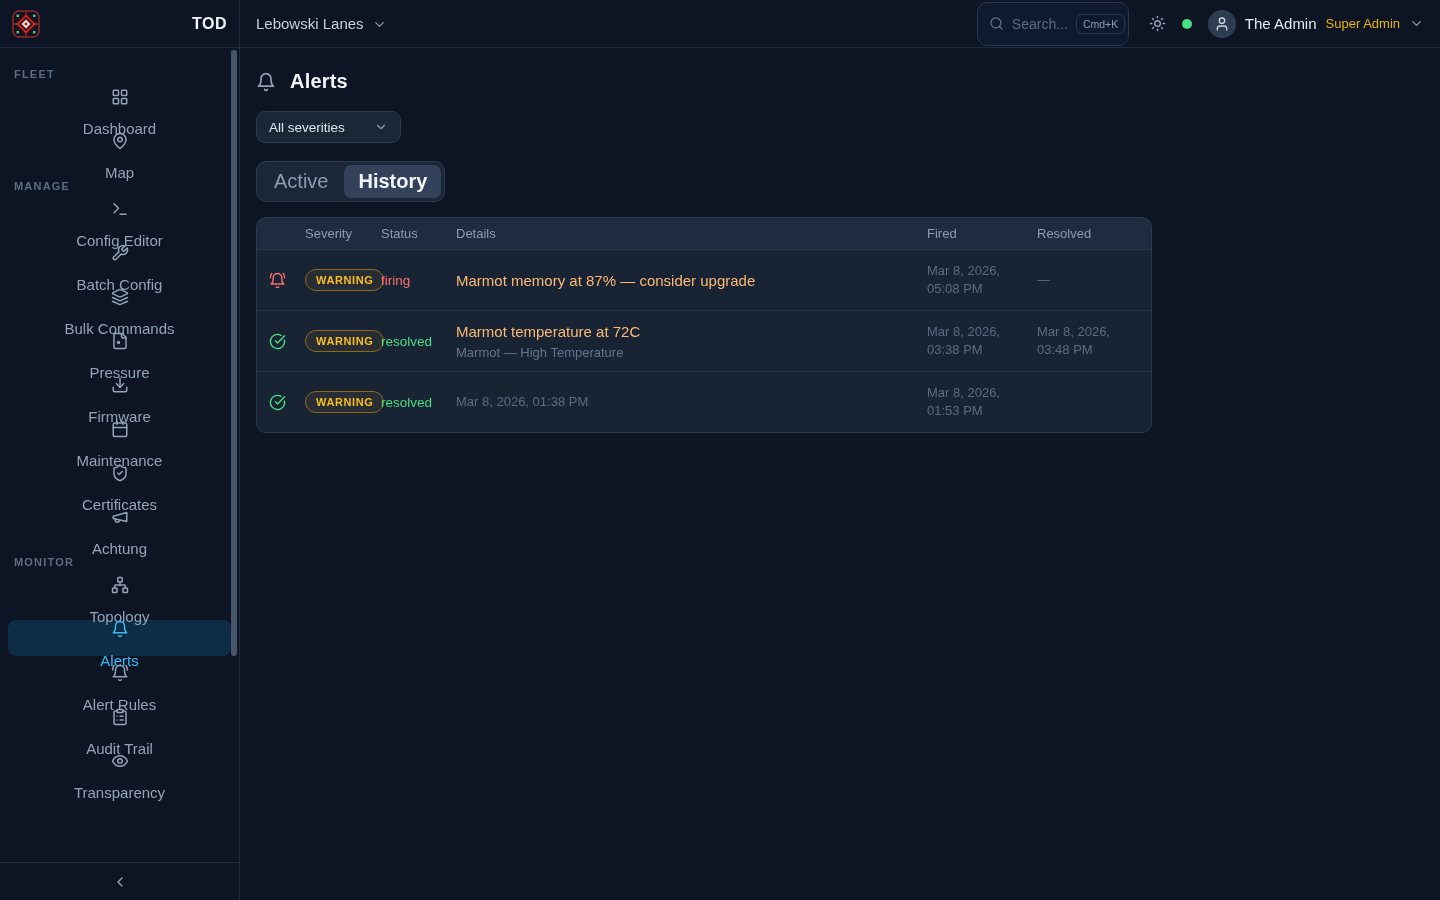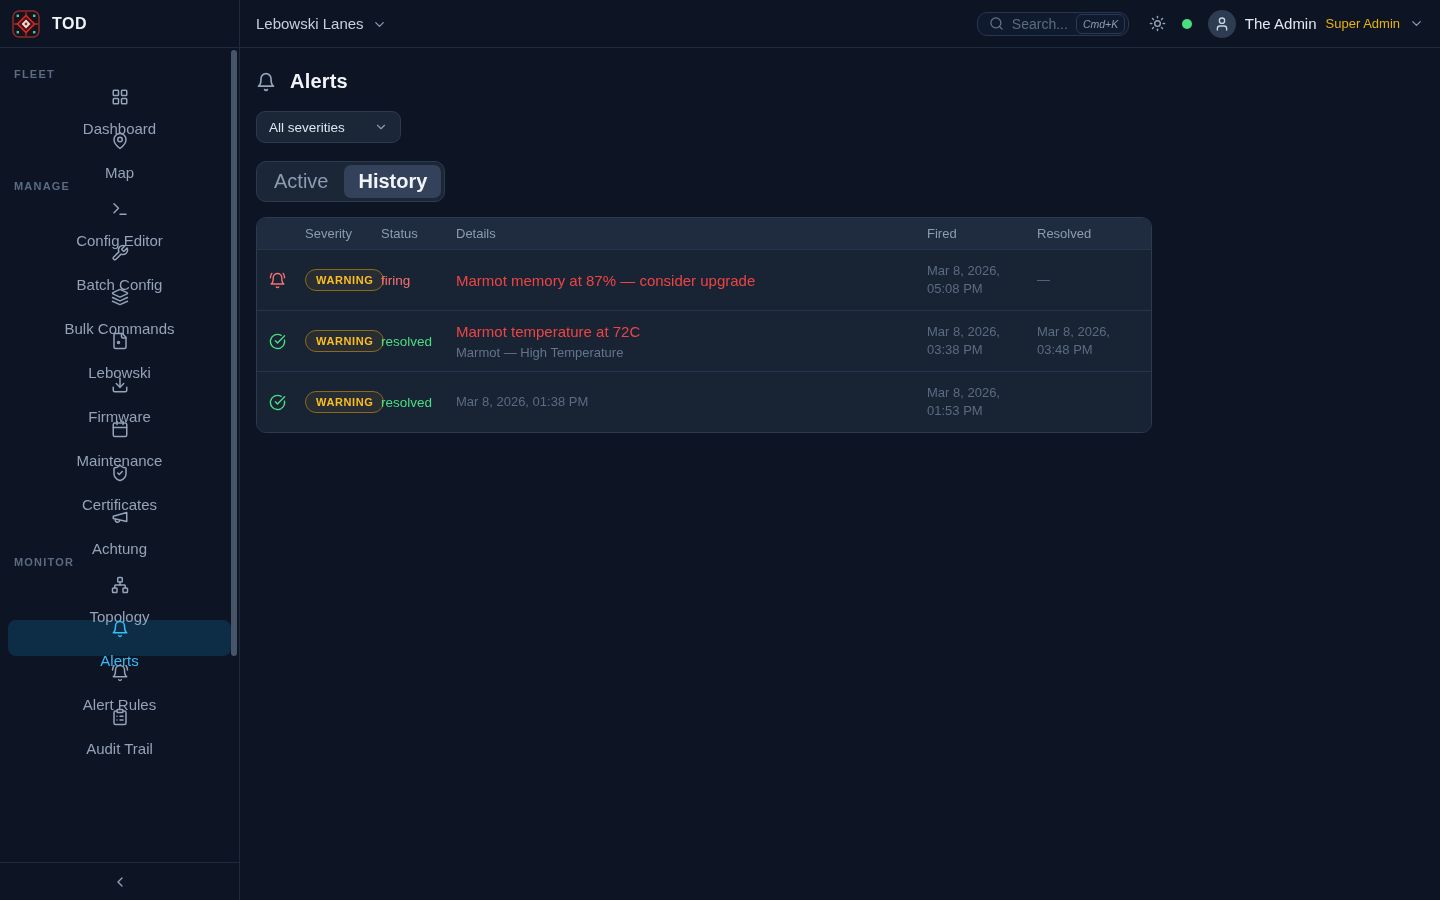--- a/index.html
+++ b/index.html
@@ -16,21 +16,21 @@
   
   .sidebar {
     width: 240px; min-width: 240px;
     border-right: 1px solid #1f2a3d;
     display: flex; flex-direction: column;
     position: relative;
     background: #0d1424;
   }
   .sidebar-header {
     height: 48px; display: flex; align-items: center; gap: 12px;
-    padding: 0 12px; border-bottom: 1px solid #1f2a3d;
+    padding: 0 12px; border-bottom: 1px solid #1f2a3d; justify-content: space-between;
   }
   .brand-name { font-weight: bold; font-size: 16px; letter-spacing: .5px; color: #f1f5f9; }
   .sidebar-nav { flex: 1; padding: 10px 8px 0; overflow: hidden; }
   .nav-section-label {
     margin: 12px 0 8px; padding: 0 6px;
     font-size: 11px; font-weight: bold; letter-spacing: 1.2px;
     color: #5b6b82; text-transform: uppercase;
   }
   .nav-section-label.first { margin-top: 10px; }
   .nav-item {
@@ -54,30 +54,30 @@
   
   .main { flex: 1; display: flex; flex-direction: column; min-width: 0; }
   .topbar {
     height: 48px; border-bottom: 1px solid #1f2a3d;
     display: flex; align-items: center; padding: 0 16px; gap: 12px; flex: none;
   }
   .site-selector { display: flex; align-items: flex-end; gap: 8px; color: #c6d0dd; font-size: 15px; cursor: pointer; }
   .site-selector svg, .user-caret svg { color: #8b9cb3; }
   .topbar-spacer { flex: 1; }
   .search-box {
-    width: 152px; height: 24px;
+    width: 152px; height: 44px;
     border: 1px solid #283652; background: #101a2e;
     border-radius: 10px; display: flex; align-items: center;
     padding: 0 7px 0 11px; gap: 8px; cursor: text;
   }
   .search-box svg { color: #64748b; flex: none; }
   .search-placeholder { color: #5b6b82; font-size: 14px; flex: 1; }
   .kbd {
     border: 1px solid #2c3a50; border-radius: 6px;
-    padding: 3px 6px; font-size: 10.5px; color: #8b9cb3; white-space: nowrap; font-style: italic;
+    padding: 3px 6px; font-size: 10.5px; color: #8b9cb3; white-space: nowrap;
   }
   .theme-toggle { color: #94a3b8; margin-left: 8px; cursor: pointer; }
   .status-dot { width: 10px; height: 10px; border-radius: 50%; background: #4ade80; margin: 0 4px; }
   .user-menu { display: flex; align-items: center; gap: 9px; cursor: pointer; }
   .avatar {
     width: 28px; height: 28px; border-radius: 50%; background: #2e3c52;
     display: flex; align-items: center; justify-content: center; color: #cbd5e1;
   }
   .user-name { font-size: 15px; color: #e2e8f0; }
   .user-role { font-size: 13px; color: #eab308; }
@@ -124,21 +124,21 @@
   .severity-badge {
     display: inline-block;
     font-size: 11px; font-weight: bold; letter-spacing: .6px;
     color: #fbbf24; border: 1px solid #8a6a1b;
     background: rgba(251,191,36,.07);
     border-radius: 999px; padding: 4px 10px;
   }
   .status-text { font-size: 13.5px; }
   .status-firing { color: #f87171; }
   .status-resolved { color: #4ade80; }
-  .detail-title { font-size: 15px; color: #ef4444; }
+  .detail-title { font-size: 15px; color: #fdba74; }
   .detail-sub { font-size: 13px; color: #64748b; margin-top: 5px; }
   .time-cell { font-size: 13px; color: #5b6b82; line-height: 1.35; padding-right: 16px; }
   .details-cell { padding: 10px 8px; }
 </style>
 </head>
 <body>
 
 <div class="app">
 
   <aside class="sidebar">
@@ -213,21 +213,21 @@
         <span>Bulk Commands</span>
       </div>
       <div class="nav-item">
         <span>
             <svg viewBox="0 0 24 24" width="18" height="18" fill="none" stroke="currentColor" stroke-width="2" stroke-linecap="round" stroke-linejoin="round">
               <path d="M15 2H6a2 2 0 0 0-2 2v16a2 2 0 0 0 2 2h12a2 2 0 0 0 2-2V7Z"></path>
               <path d="M14 2v4a2 2 0 0 0 2 2h4"></path>
               <circle cx="10" cy="14" r="1.4"></circle>
             </svg>
           </span>
-        <span>Lebowski</span>
+        <span>Pressure</span>
       </div>
       <div class="nav-item">
         <span>
             <svg viewBox="0 0 24 24" width="18" height="18" fill="none" stroke="currentColor" stroke-width="2" stroke-linecap="round" stroke-linejoin="round">
               <path d="M21 15v4a2 2 0 0 1-2 2H5a2 2 0 0 1-2-2v-4"></path>
               <polyline points="7 10 12 15 17 10"></polyline>
               <line x1="12" y1="3" x2="12" y2="15"></line>
             </svg>
           </span>
         <span>Firmware</span>
@@ -301,20 +301,29 @@
             <svg viewBox="0 0 24 24" width="18" height="18" fill="none" stroke="currentColor" stroke-width="2" stroke-linecap="round" stroke-linejoin="round">
               <rect width="8" height="4" x="8" y="2" rx="1"></rect>
               <path d="M16 4h2a2 2 0 0 1 2 2v14a2 2 0 0 1-2 2H6a2 2 0 0 1-2-2V6a2 2 0 0 1 2-2h2"></path>
               <path d="M12 11h4"></path>
               <path d="M12 16h4"></path>
               <path d="M8 11h.01"></path>
               <path d="M8 16h.01"></path>
             </svg>
           </span>
         <span>Audit Trail</span>
+      </div>
+      <div class="nav-item">
+        <span>
+            <svg viewBox="0 0 24 24" width="18" height="18" fill="none" stroke="currentColor" stroke-width="2" stroke-linecap="round" stroke-linejoin="round">
+              <path d="M2 12s3.5-7 10-7 10 7 10 7-3.5 7-10 7-10-7-10-7Z"></path>
+              <circle cx="12" cy="12" r="3"></circle>
+            </svg>
+          </span>
+        <span>Transparency</span>
       </div>
     </nav>
 
     <div class="nav-scrollbar"></div>
 
     <div class="sidebar-footer">
       <span>
           <svg viewBox="0 0 24 24" width="16" height="16" fill="none" stroke="currentColor" stroke-width="2" stroke-linecap="round" stroke-linejoin="round">
             <path d="m15 18-6-6 6-6"></path>
           </svg>

